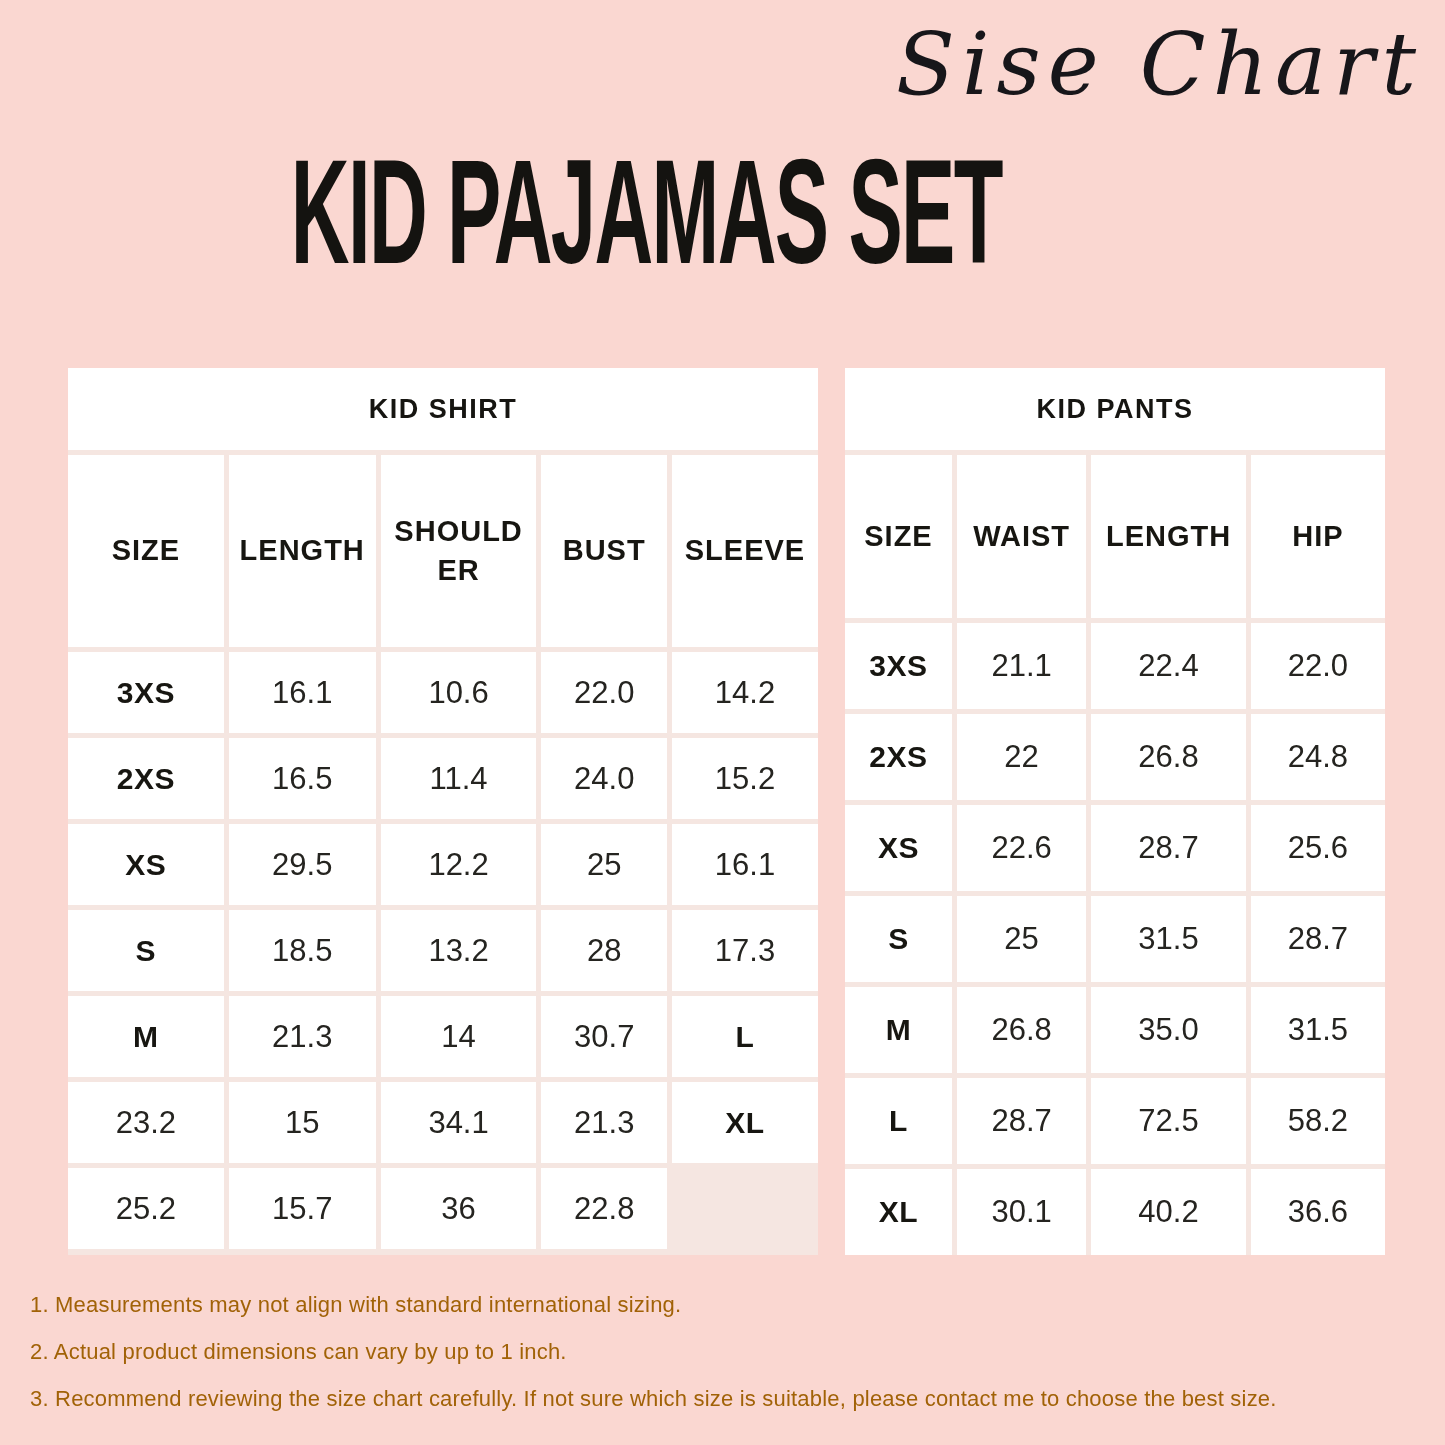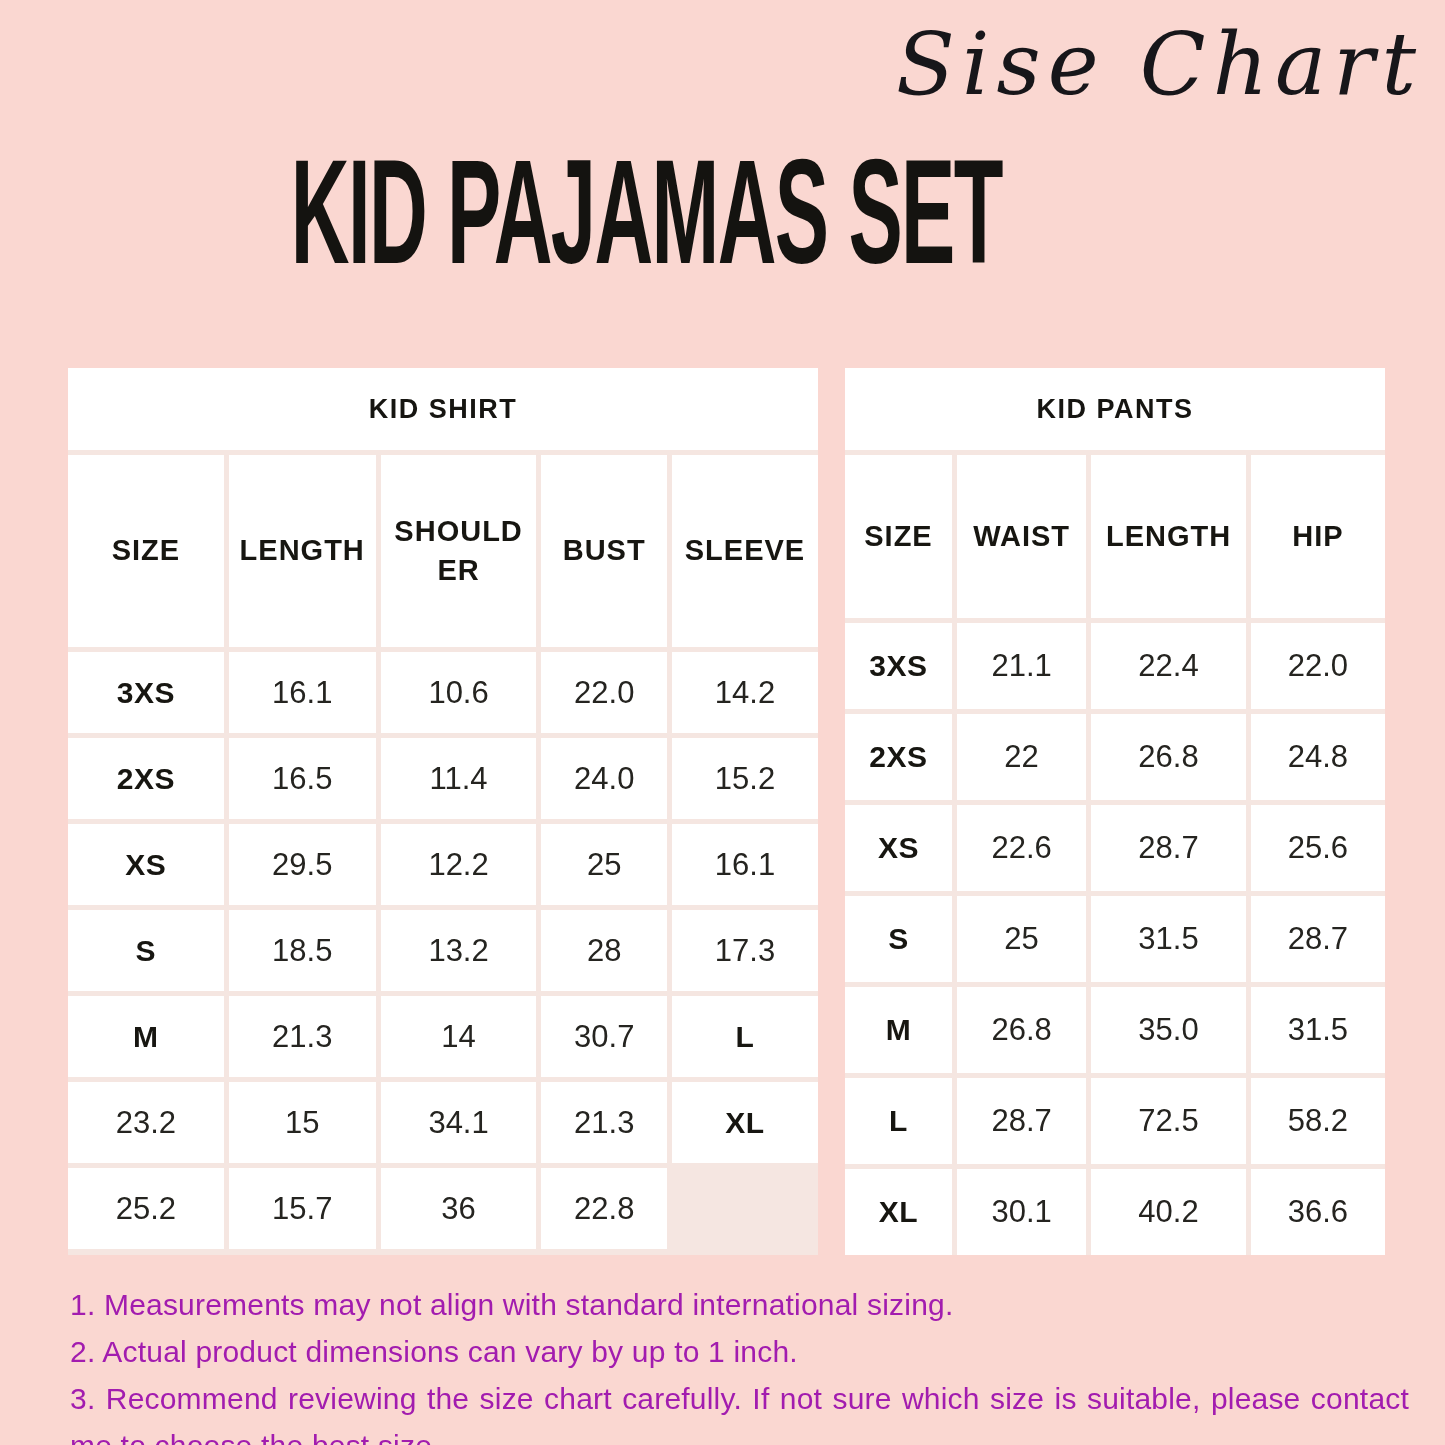--- a/index.html
+++ b/index.html
@@ -109,26 +109,25 @@
     font-size: 30px;
     letter-spacing: 0.5px;
     color: #171611;
   }
 
   
   .notes {
     margin: 26px 36px 0 30px;
   }
   .note {
-    font-size: 30px;
+    font-size: 22px;
     line-height: 47px;
-    color: #a21caf;
+    color: #a16207;
     text-align: justify;
     letter-spacing: 0.2px;
-    margin-left: 40px;
   }
 </style>
 </head>
 <body>
 
 <div class="page">
 
   <div class="header">
     <div class="script-title">Sise Chart</div>
     <div class="main-title-wrap">

